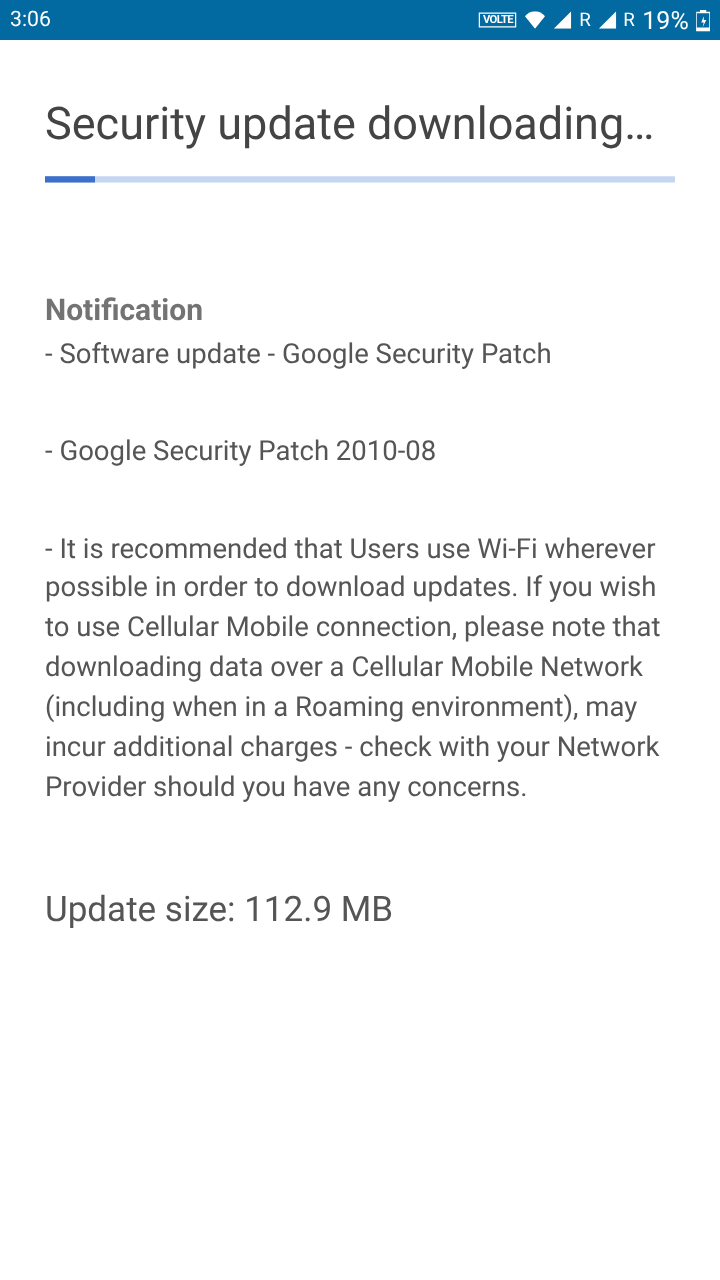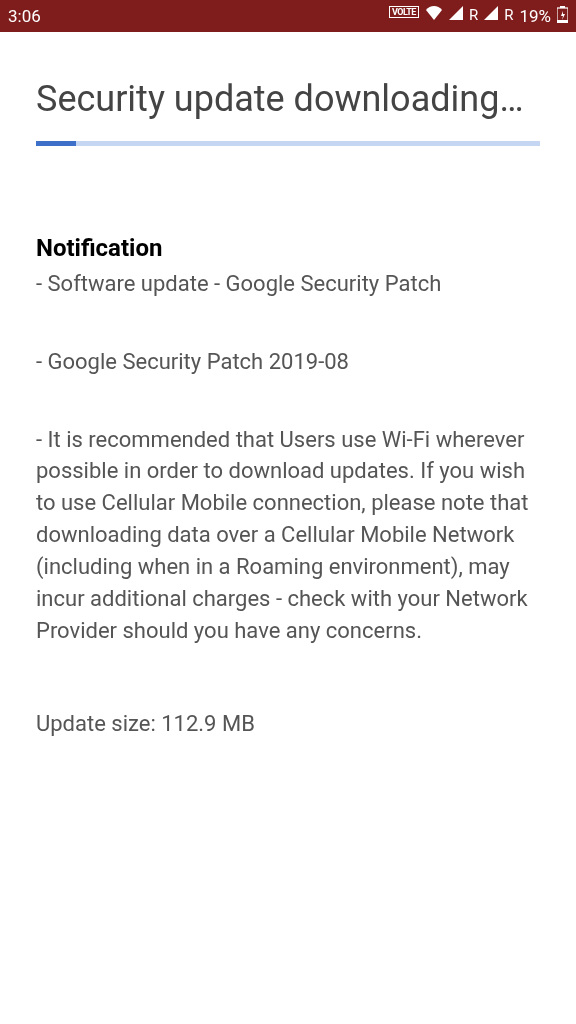--- a/index.html
+++ b/index.html
@@ -9,55 +9,55 @@
     }
     body {
       width: 576px;
       height: 1024px;
       font-family: Roboto, -apple-system, BlinkMacSystemFont, sans-serif;
       background: #ffffff;
       overflow: hidden;
     }
     .status-bar {
       height: 32px;
-      background: #7f1d1d;
+      background: #0369a1;
       color: #ffffff;
       display: flex;
       align-items: center;
       justify-content: space-between;
       padding: 0 8px;
       font-size: 16px;
     }
     .status-left {
       font-weight: 400;
       font-size: 17px;
     }
     .status-right {
       display: flex;
-      align-items: flex-start;
+      align-items: center;
       gap: 6px;
     }
     .volte-icon {
       display: inline-block;
       border: 1.5px solid #fff;
       padding: 0 2px;
       font-size: 9px;
       font-weight: bold;
       line-height: 10px;
       letter-spacing: -0.5px;
     }
     .wifi-icon svg, .signal-icon svg, .battery-icon svg {
       display: block;
     }
     .roaming-r {
       font-size: 15px;
       font-weight: 400;
     }
     .battery-pct {
-      font-size: 17px;
+      font-size: 20px;
     }
     .content {
       padding: 44px 36px 0 36px;
     }
     .page-title {
       font-size: 36px;
       font-weight: 400;
       color: #444444;
       line-height: 1.3;
       margin-bottom: 18px;
@@ -75,31 +75,31 @@
       top: 0;
       height: 100%;
       background: #3c70c9;
     }
     .section {
       margin-bottom: 46px;
     }
     .section-heading {
       font-size: 24px;
       font-weight: 700;
-      color: #000000;
+      color: #737373;
       margin-bottom: 6px;
     }
     .section-body {
       font-size: 22px;
       font-weight: 400;
       color: #555555;
       line-height: 1.45;
     }
     .update-size {
-      font-size: 22px;
+      font-size: 28px;
       font-weight: 400;
       color: #555555;
       margin-top: 64px;
     }
   </style>
 </head>
 <body>
 
 <div class="status-bar">
   <div class="status-left">3:06</div>
@@ -140,21 +140,21 @@
   <div class="progress-bar">
     <div class="progress-fill" style="width:8%"></div>
   </div>
 
   <div class="section">
     <div class="section-heading">Notification</div>
     <div class="section-body">- Software update - Google Security Patch</div>
   </div>
 
   <div class="section">
-    <div class="section-body">- Google Security Patch 2019-08</div>
+    <div class="section-body">- Google Security Patch 2010-08</div>
   </div>
 
   <div class="section">
     <div class="section-body">- It is recommended that Users use Wi-Fi wherever possible in order to download updates. If you wish to use Cellular Mobile connection, please note that downloading data over a Cellular Mobile Network (including when in a Roaming environment), may incur additional charges - check with your Network Provider should you have any concerns.</div>
   </div>
 
   <div class="update-size">Update size: 112.9 MB</div>
 </div>
 
 </body></html>

